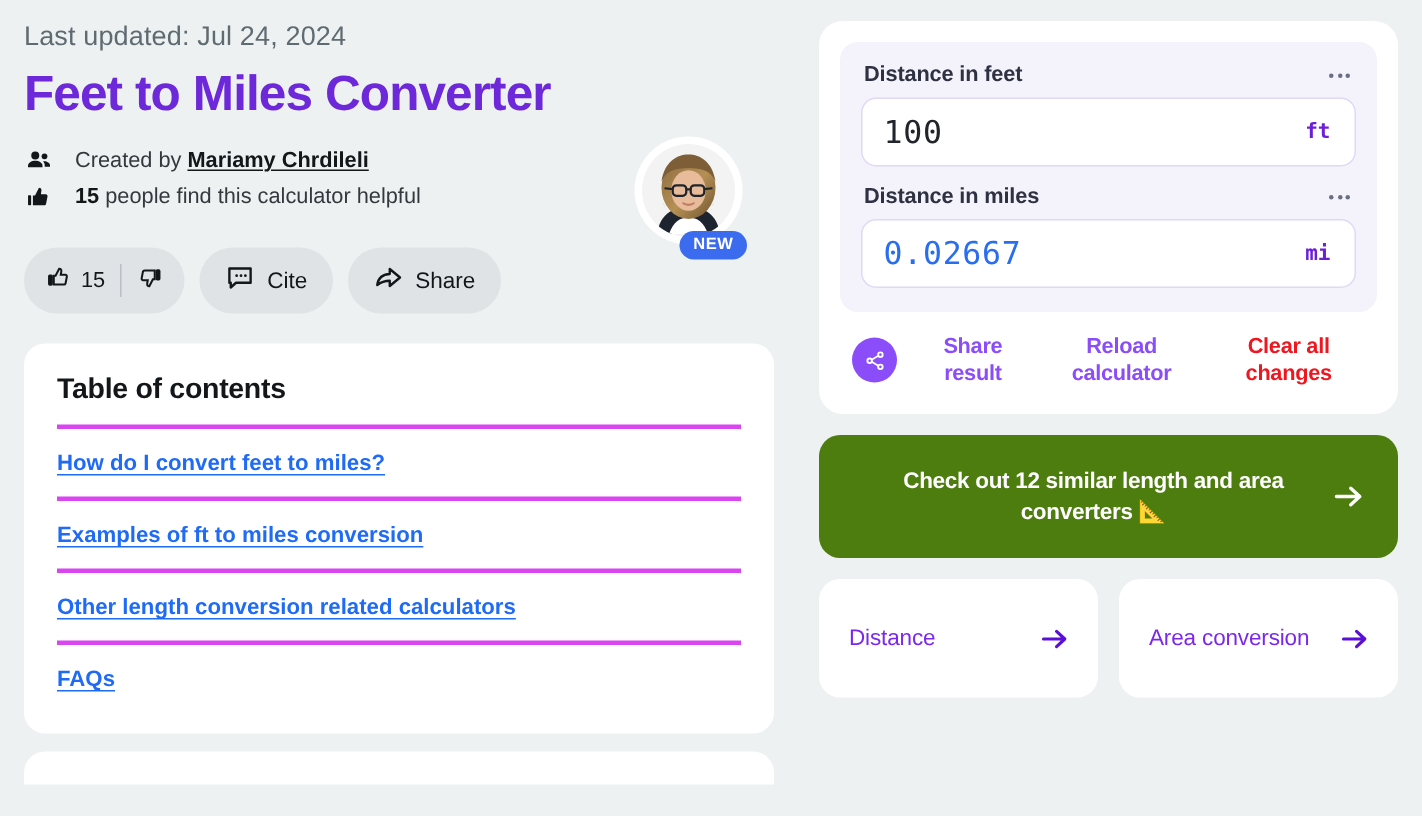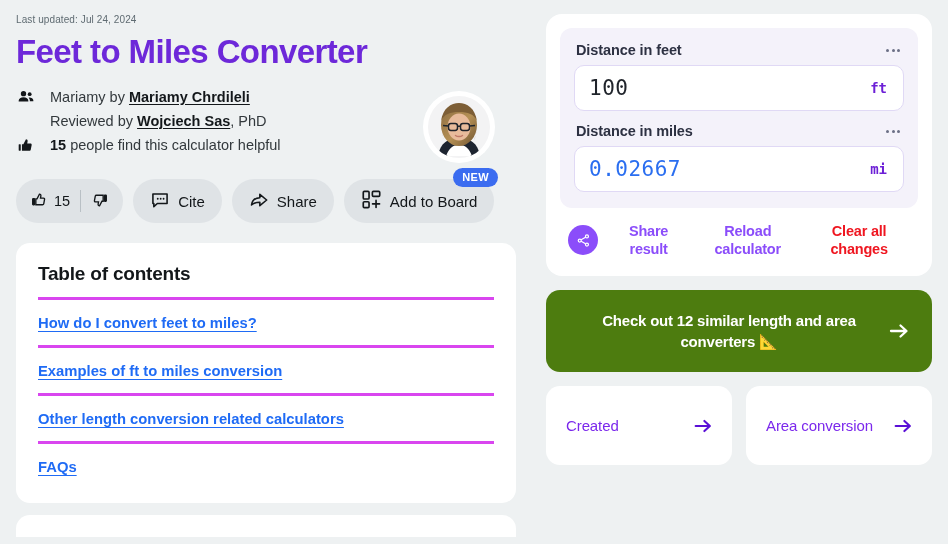--- a/index.html
+++ b/index.html
@@ -17,21 +17,21 @@
     padding: 0;
   }
 
   
   .left-col {
     width: 530px;
     padding: 14px 14px 0 16px;
     position: relative;
   }
   .last-updated {
-    font-size: 10px;
+    font-size: 18px;
     color: #5f6b72;
     letter-spacing: .1px;
     margin-bottom: 8px;
   }
   .page-title {
     font-size: 33px;
     font-weight: 700;
     color: #6d28d9;
     letter-spacing: -0.6px;
     margin-bottom: 14px;
@@ -288,24 +288,21 @@
     <div class="meta">
       <div class="meta-row">
         <span class="meta-icon">
           <svg width="20" height="20" viewBox="0 0 24 24" fill="currentColor">
             <circle cx="9" cy="8" r="3.2"></circle>
             <circle cx="16.4" cy="8.6" r="2.3"></circle>
             <path d="M3.2 16.4c0-2.6 2.6-4.2 5.8-4.2s5.8 1.6 5.8 4.2v1H3.2z"></path>
             <path d="M16 12.6c2.6 0 4.8 1.3 4.8 3.4v1h-4.2v-1c0-1.3-.5-2.4-1.4-3.2z"></path>
           </svg>
         </span>
-        <span><span>Mariamy by</span>&nbsp;<a href="#">Mariamy Chrdileli</a></span>
-      </div>
-      <div class="meta-row indent">
-        <span><span>Reviewed by</span>&nbsp;<a href="#">Wojciech Sas</a><span>, PhD</span></span>
+        <span><span>Created by</span>&nbsp;<a href="#">Mariamy Chrdileli</a></span>
       </div>
       <div class="meta-row">
         <span class="meta-icon">
           <svg width="19" height="19" viewBox="0 0 24 24" fill="none" stroke="currentColor" stroke-width="1.9">
             <path d="M7.5 10.5h1.8L12.6 4c1.5 0 2.3 1 2.1 2.4l-.5 3.1h4.1c1 0 1.7.9 1.5 1.9l-1.2 6c-.15.8-.85 1.3-1.65 1.3H7.5z" fill="currentColor" stroke="none"></path>
             <rect x="3.4" y="10.3" width="2.6" height="8.4" rx="0.6" fill="currentColor" stroke="none"></rect>
           </svg>
         </span>
         <span><b>15</b>&nbsp;<span>people find this calculator helpful</span></span>
       </div>
@@ -371,31 +368,20 @@
 
       <button class="pill">
         <span>
           <svg width="20" height="20" viewBox="0 0 24 24" fill="none" stroke="currentColor" stroke-width="1.9" stroke-linejoin="round">
             <path d="M3 18c.8-6 4.8-8.6 10-8.8V5.2L21.2 12 13 18.8v-4.2c-4.2 0-7.2 1.2-10 3.4z"></path>
           </svg>
         </span>
         <span>Share</span>
       </button>
 
-      <button class="pill">
-        <span>
-          <svg width="21" height="21" viewBox="0 0 24 24" fill="none" stroke="currentColor" stroke-width="1.9">
-            <rect x="2.6" y="2.8" width="6.6" height="8.6" rx="1.2"></rect>
-            <rect x="13" y="2.8" width="8.4" height="5.6" rx="1.2"></rect>
-            <rect x="2.6" y="14.6" width="6.6" height="6.6" rx="1.2"></rect>
-            <path d="M17.2 13v8M13.2 17h8" stroke-linecap="round"></path>
-          </svg>
-        </span>
-        <span>Add to Board</span>
-      </button>
 
       <span class="badge-new">NEW</span>
     </div>
 
     <div class="card">
       <div class="toc-title">Table of contents</div>
       <div class="toc-item">
         <a href="#">How do I convert feet to miles?</a>
       </div>
       <div class="toc-item">
@@ -468,21 +454,21 @@
       <span class="cta-text">Check out 12 similar length and area converters 📐</span>
       <span class="cta-arrow">
         <svg width="24" height="24" viewBox="0 0 24 24" fill="none" stroke="currentColor" stroke-width="2.3" stroke-linecap="round" stroke-linejoin="round">
           <path d="M4 12h15M13.5 6.5L19.5 12l-6 5.5"></path>
         </svg>
       </span>
     </div>
 
     <div class="related-row">
       <div class="related-card">
-        <span>Created</span>
+        <span>Distance</span>
         <span class="arr">
           <svg width="22" height="22" viewBox="0 0 24 24" fill="none" stroke="currentColor" stroke-width="2.3" stroke-linecap="round" stroke-linejoin="round">
             <path d="M4 12h15M13.5 6.5L19.5 12l-6 5.5"></path>
           </svg>
         </span>
       </div>
       <div class="related-card">
         <span>Area conversion</span>
         <span class="arr">
           <svg width="22" height="22" viewBox="0 0 24 24" fill="none" stroke="currentColor" stroke-width="2.3" stroke-linecap="round" stroke-linejoin="round">

